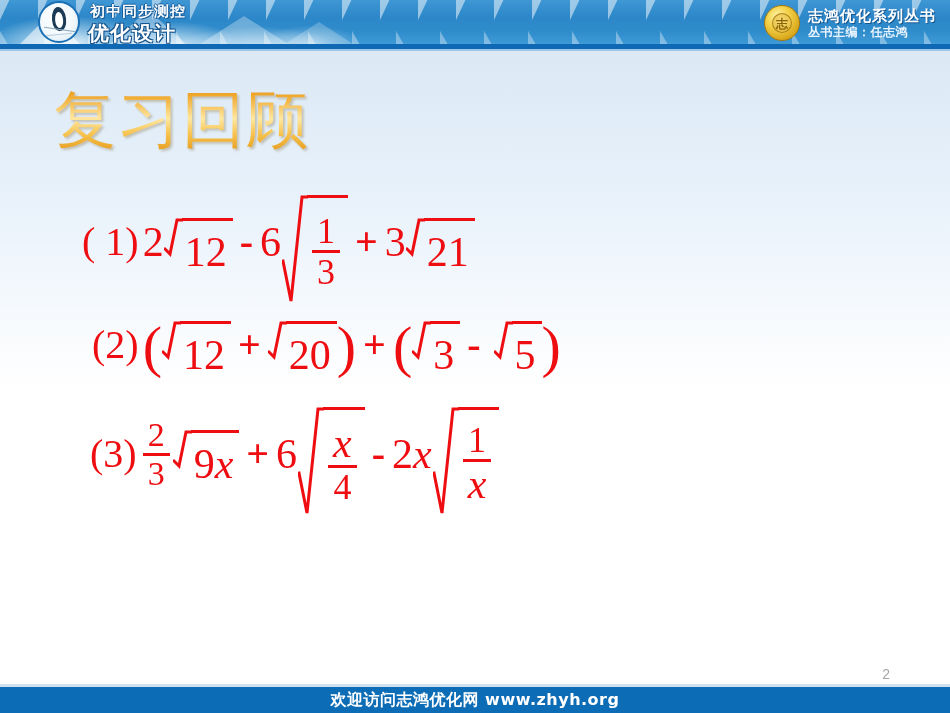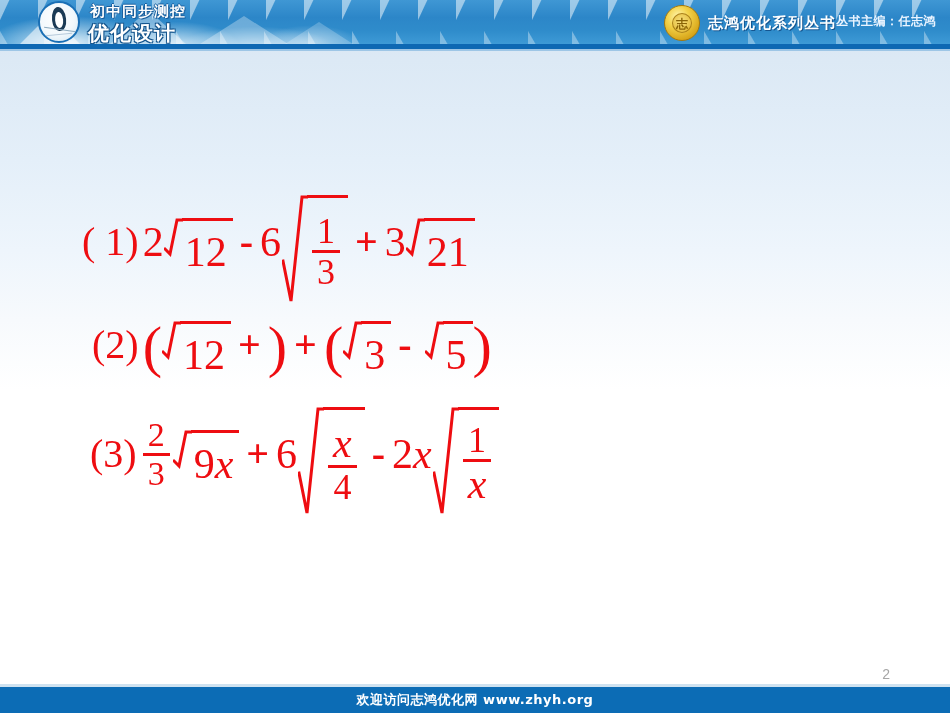--- a/index.html
+++ b/index.html
@@ -110,21 +110,21 @@
   .coin:after{
     content:"";position:absolute;left:7px;top:7px;right:7px;bottom:7px;border-radius:50%;
     border:1px solid rgba(150,105,10,.75);
     background:radial-gradient(circle at 45% 40%, #f7e07e 0%, #dfb32a 100%);
   }
   .coin .glyph{
     position:absolute;left:0;right:0;top:9px;text-align:center;
     font-family:"DejaVu Sans", sans-serif;font-size:12px;font-weight:bold;
     color:#8a6406;z-index:2;line-height:18px;
   }
-  #logo-right .rtext{display:flex;flex-direction:row;justify-content:center;}
+  #logo-right .rtext{display:flex;flex-direction:column;justify-content:center;}
   #logo-right .r1{
     font-family:"DejaVu Sans", sans-serif;
     font-size:15px;font-weight:bold;color:#ffffff;letter-spacing:1px;
     text-shadow:1px 1px 0 #15558f;white-space:nowrap;line-height:18px;
   }
   #logo-right .r2{
     font-family:"DejaVu Sans", sans-serif;
     font-size:12px;font-weight:bold;color:#eaf4ff;letter-spacing:.5px;
     white-space:nowrap;line-height:13px;margin-top:1px;
   }
@@ -196,21 +196,21 @@
   #footer-top{
     position:absolute;left:0;top:684px;width:950px;height:3px;background:#cfe2f0;
   }
   #footer{
     position:absolute;left:0;top:687px;width:950px;height:26px;
     background:#0c6cb5;
     display:flex;align-items:center;justify-content:center;
   }
   #footer .ftext{
     font-family:"DejaVu Sans", sans-serif;
-    font-size:13px;font-weight:bold;color:#ffffff;letter-spacing:.5px;text-align:right;
+    font-size:16px;font-weight:bold;color:#ffffff;letter-spacing:.5px;text-align:right;
   }
 </style>
 </head>
 <body>
 
 <div id="slide">
 
   <div id="header">
     <div class="mountains"></div>
     <div class="mtn-clip">
@@ -237,20 +237,21 @@
       </div>
       <div class="rtext">
         <div class="r1">志鸿优化系列丛书</div>
         <div class="r2">丛书主编：任志鸿</div>
       </div>
     </div>
   </div>
   <div id="header-line"></div>
   <div id="header-line2"></div>
 
+  <div id="title">复习回顾</div>
 
   <div id="math">
 
     <div class="eq" id="eq1">
       <span class="lbl">( 1)</span>
 
       <span class="num">2</span>
       <span class="rad">
         <span class="tick">
           <svg width="19" height="49" viewBox="0 0 19 49">
@@ -305,20 +306,30 @@
               <path d="M1 31 L6 36 L13 2 L19 2" fill="none" stroke="#ee0d11" stroke-width="3" stroke-linecap="square" stroke-linejoin="miter"></path>
             </svg>
         </span>
         <span class="body" style="height:46px;">
           <span class="inner">12</span>
         </span>
       </span>
 
       <span class="op">+</span>
 
+      <span class="rad">
+        <span class="tick">
+          <svg width="19" height="49" viewBox="0 0 19 49">
+              <path d="M1 31 L6 36 L13 2 L19 2" fill="none" stroke="#ee0d11" stroke-width="3" stroke-linecap="square" stroke-linejoin="miter"></path>
+            </svg>
+        </span>
+        <span class="body" style="height:46px;">
+          <span class="inner">20</span>
+        </span>
+      </span>
 
       <span class="paren big">)</span>
       <span class="op">+</span>
       <span class="paren big">(</span>
 
       <span class="rad">
         <span class="tick">
           <svg width="19" height="49" viewBox="0 0 19 49">
               <path d="M1 31 L6 36 L13 2 L19 2" fill="none" stroke="#ee0d11" stroke-width="3" stroke-linecap="square" stroke-linejoin="miter"></path>
             </svg>

